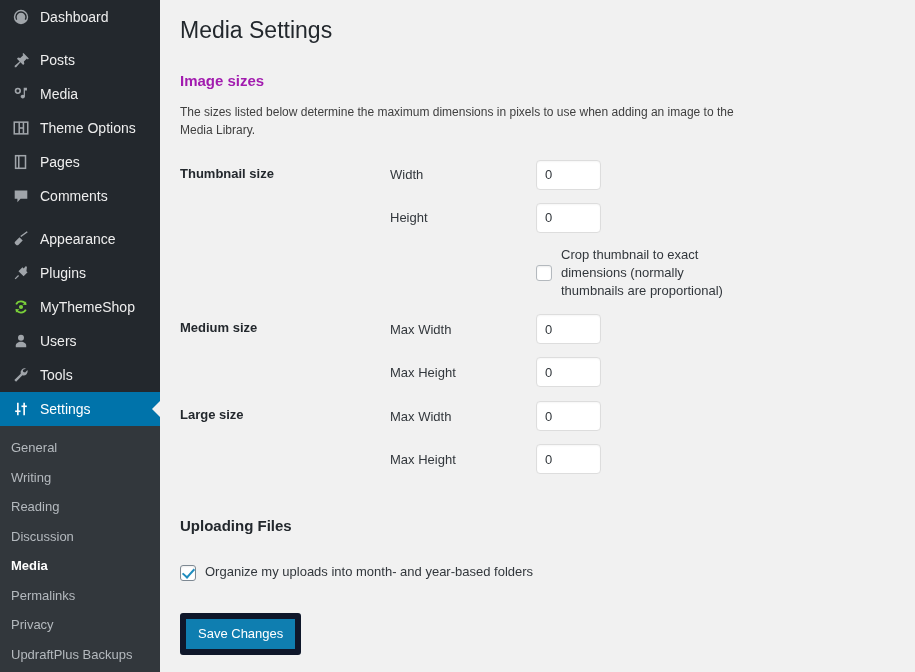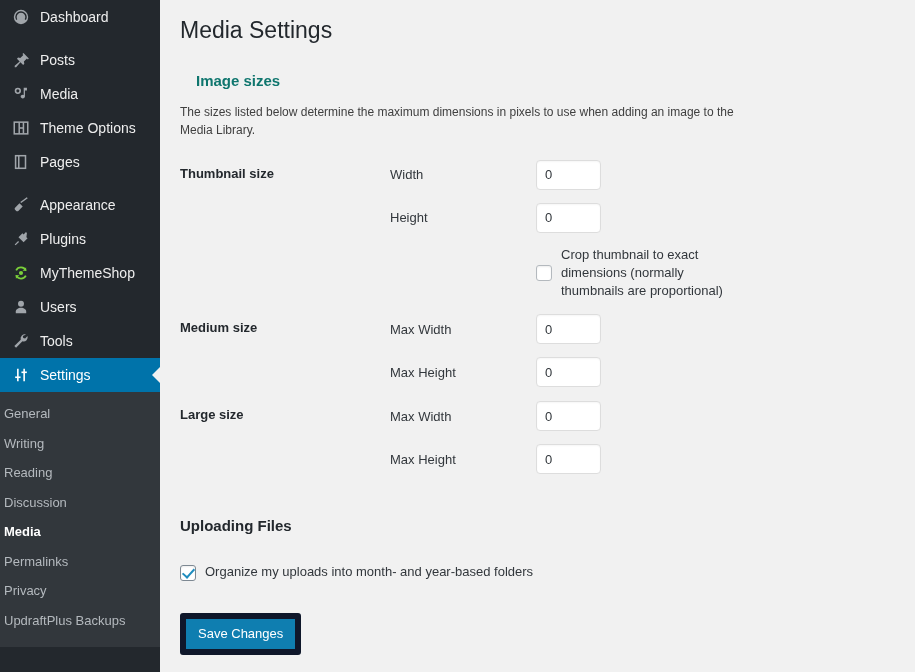--- a/index.html
+++ b/index.html
@@ -58,21 +58,21 @@
     border-right: 8px solid #f1f1f1;
   }
   .menu-sep { height: 9px; }
 
   .submenu {
     background: #32373c;
     padding: 7px 0 12px 0;
   }
   .submenu-item {
     display: block;
-    padding: 6px 0 6px 4px;
+    padding: 6px 0 6px 11px;
     font-size: 13px;
     color: #b4b9be;
     cursor: pointer;
     line-height: 1.35;
   }
   .submenu-item.current {
     color: #fff;
     font-weight: bold;
   }
 
@@ -88,22 +88,22 @@
     font-size: 23px;
     font-weight: 400;
     color: #23282d;
     margin: 7px 0 0 0;
     padding: 9px 0 4px 0;
     line-height: 1.3;
   }
   .section-title {
     font-size: 15px;
     font-weight: bold;
-    color: #0f766e;
-    margin: 22px 0 0 16px;
+    color: #a21caf;
+    margin: 22px 0 0 0;
   }
   .section-desc {
     font-size: 12px;
     color: #404040;
     margin: 14px 0 0 0;
     line-height: 1.5;
   }
 
   table.form-table {
     border-collapse: collapse;
@@ -255,20 +255,28 @@
       <div class="menu-item">
         <span class="ico">
           <svg width="18" height="18" viewBox="0 0 20 20" fill="none" stroke="currentColor" stroke-width="1.7">
               <rect x="4" y="3" width="11" height="14"></rect>
               <line x1="7.5" y1="3" x2="7.5" y2="17"></line>
             </svg>
         </span>
         <span class="mi-label">Pages</span>
       </div>
 
+      <div class="menu-item">
+        <span class="ico">
+          <svg width="18" height="18" viewBox="0 0 20 20" fill="currentColor">
+              <path d="M3 4h14v9H9.5L6 17v-4H3z"></path>
+            </svg>
+        </span>
+        <span class="mi-label">Comments</span>
+      </div>
 
       <div class="menu-sep"></div>
 
       <div class="menu-item">
         <span class="ico">
           <svg width="18" height="18" viewBox="0 0 20 20" fill="currentColor">
               <path d="M17.5 2.6l-1.1-1.1-7.2 5.3 1 1zM8.3 8.1L3.4 13c-.6.6-.6 1.7 0 2.3l1.3 1.3c.6.6 1.7.6 2.3 0l4.9-4.9z"></path>
             </svg>
         </span>
         <span class="mi-label">Appearance</span>

